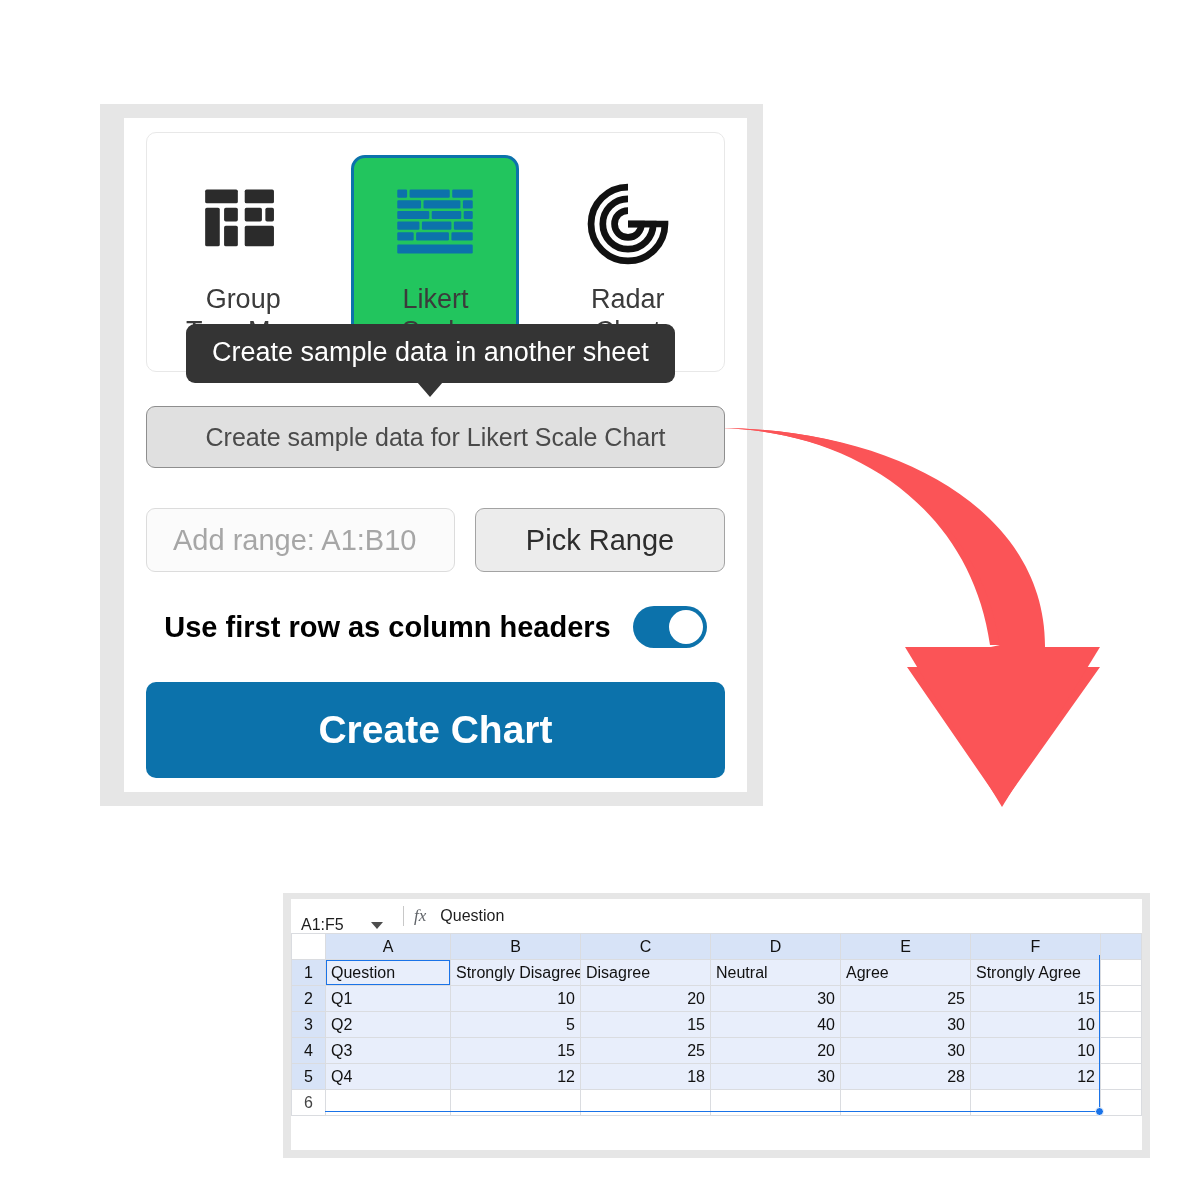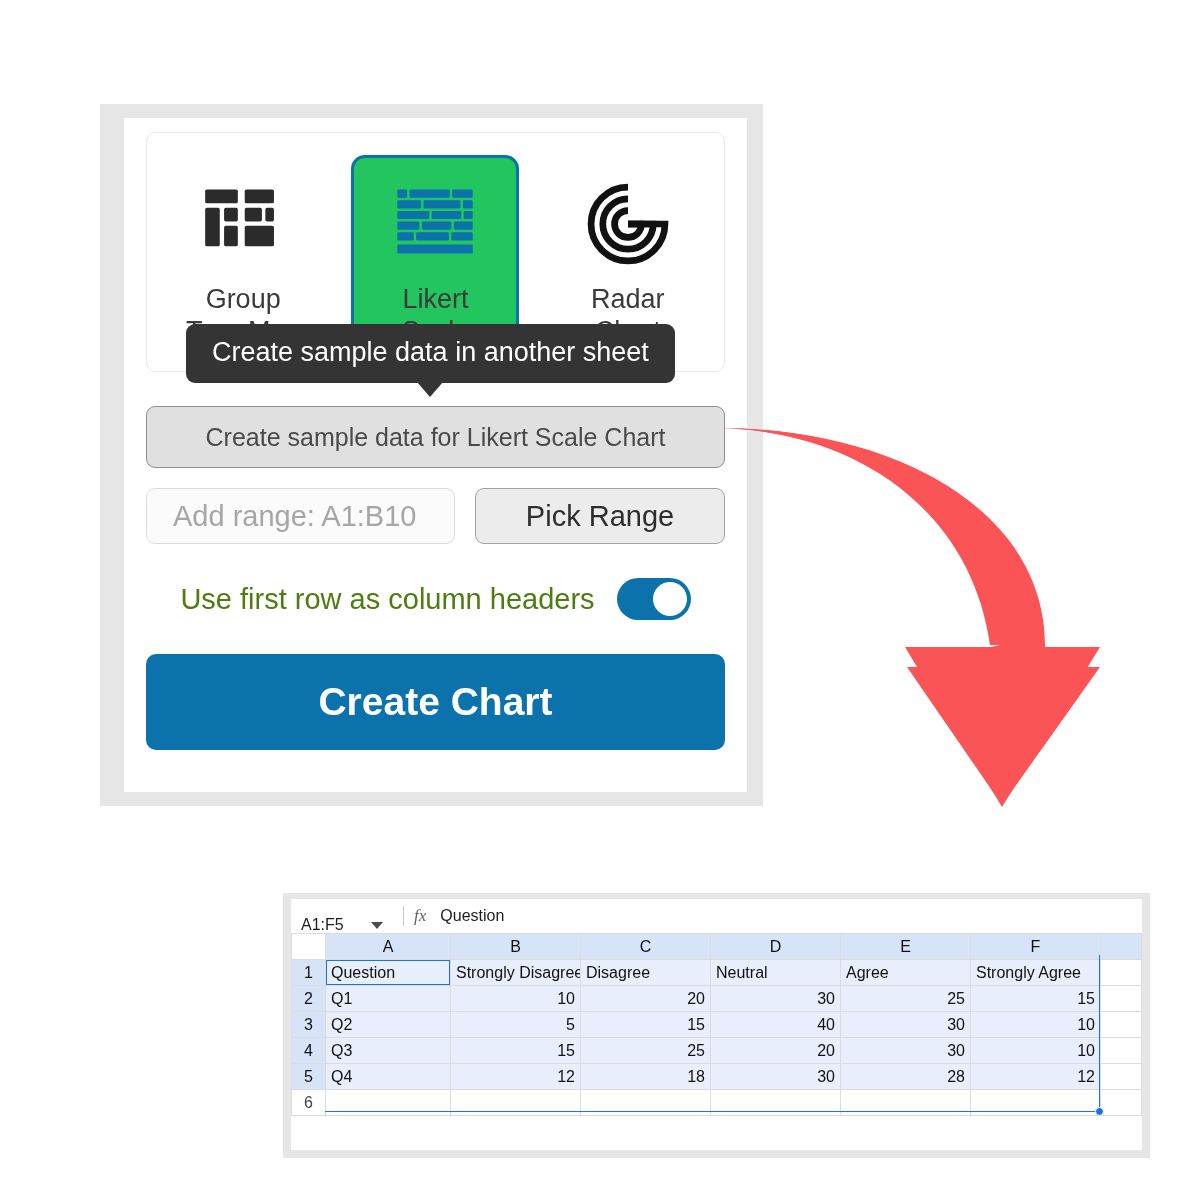--- a/index.html
+++ b/index.html
@@ -93,24 +93,24 @@
     border: 1px solid #8e8e8e;
     border-radius: 9px;
     color: #4a4a4a;
     font-size: 25px;
     display: flex; align-items: center; justify-content: center;
     position: relative; z-index: 5; text-align: center;
   }
 
   
   .range-row {
-    margin-top: 20px;
+    margin-top: 40px;
     display: flex;
     gap: 20px;
-    height: 56px;
+    height: 64px;
   }
   .range-input {
     flex: 1 1 auto;
     background: #fbfbfb;
     border: 1px solid #dcdcdc;
     border-radius: 9px;
     display: flex; align-items: center;
     padding-left: 26px;
     color: #a6a6a6;
     font-size: 29px;
@@ -126,21 +126,21 @@
   }
 
   
   .toggle-row {
     margin-top: 34px;
     display: flex;
     align-items: center;
     justify-content: center;
     gap: 22px;
   }
-  .toggle-label { font-size: 29px; color: #4d7c0f; }
+  .toggle-label { font-size: 29px; color: #000000; font-weight: bold; }
   .switch {
     width: 74px; height: 42px;
     background: #0c72ab;
     border-radius: 21px;
     position: relative;
     flex: none;
   }
   .switch .knob {
     position: absolute;
     right: 4px; top: 4px;

